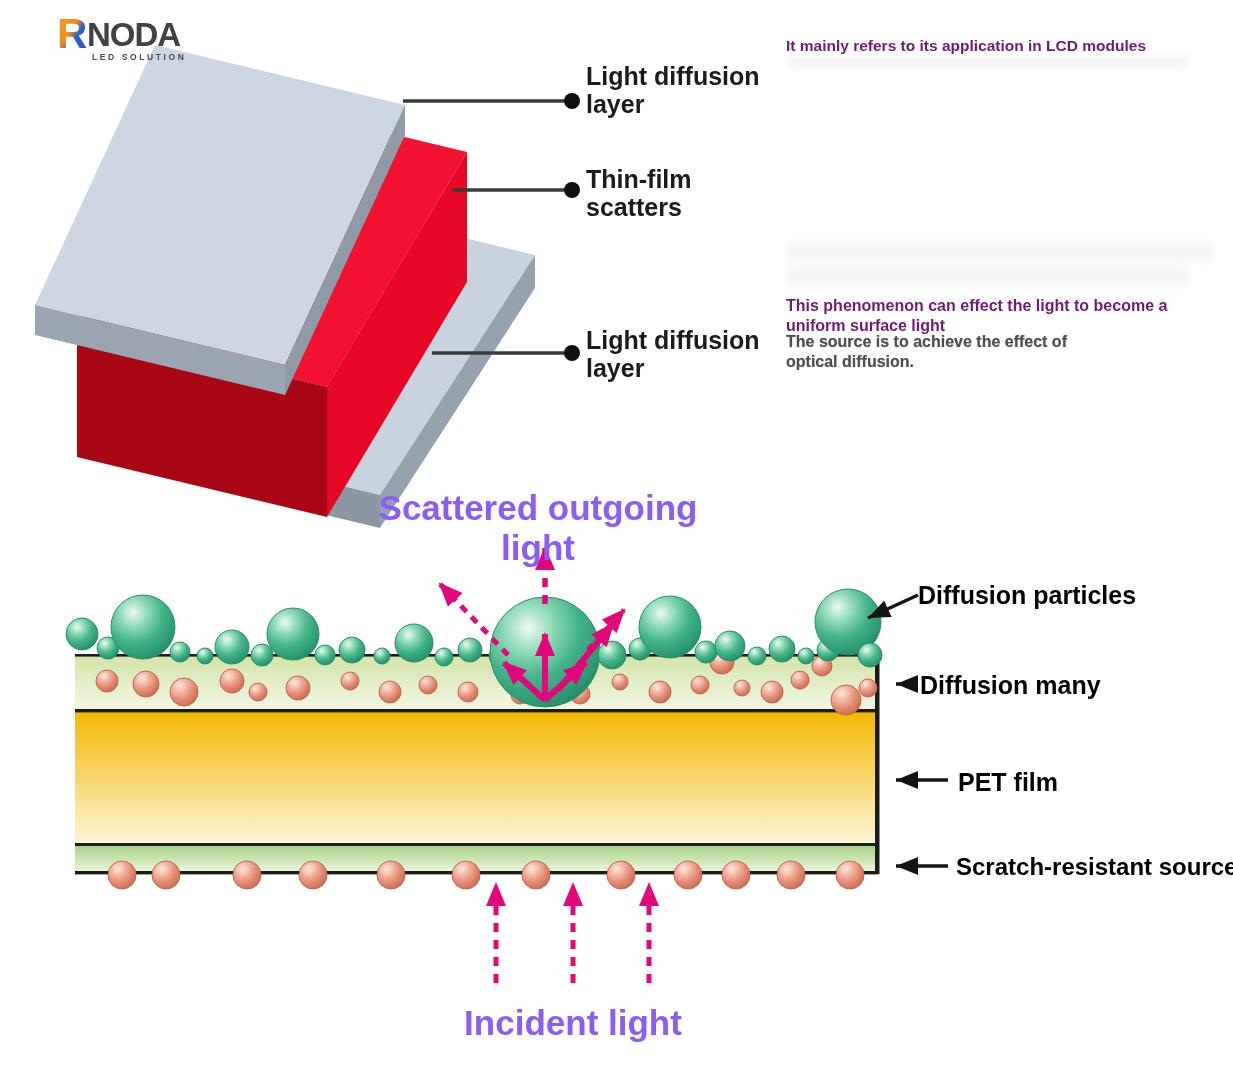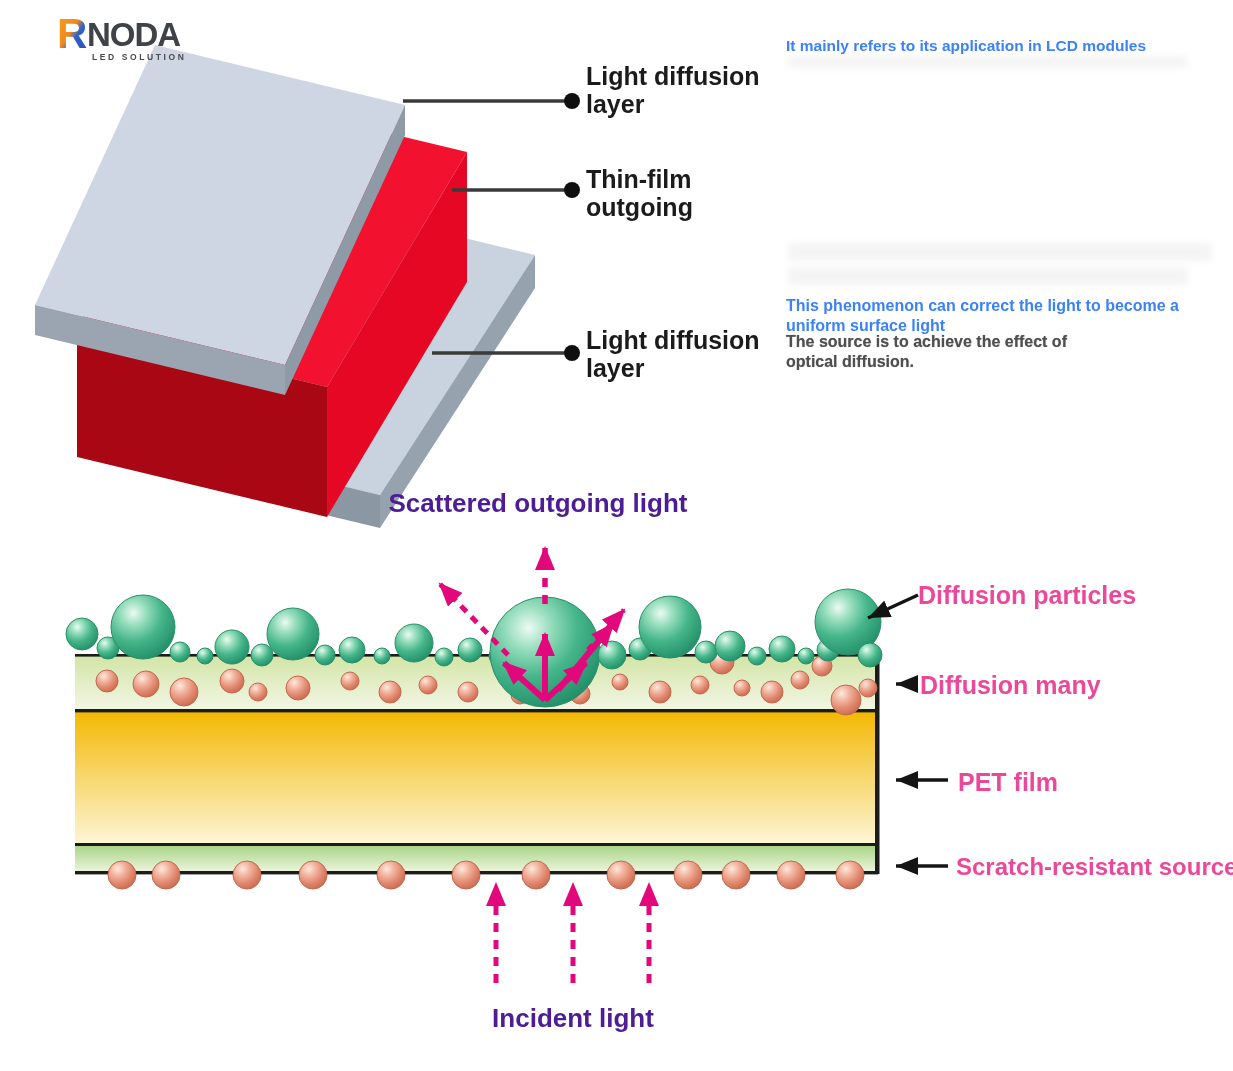--- a/index.html
+++ b/index.html
@@ -1,24 +1,24 @@
 <!DOCTYPE html>
 <html><head>
 <meta charset="utf-8">
 <style>
   html,body{margin:0;padding:0;background:#ffffff;}
   #page{position:relative;width:1233px;height:1071px;background:#ffffff;overflow:hidden;
         font-family:"Liberation Sans",sans-serif;}
   svg{position:absolute;left:0;top:0;}
   .lbl{position:absolute;font-weight:bold;color:#1b1b1b;line-height:1.12;}
   .lbl-3d{font-size:25px;text-align:left;width:184px;}
-  .para{position:absolute;font-weight:bold;color:#3b82f6;}
+  .para{position:absolute;font-weight:bold;color:#701a75;}
   .ghost{position:absolute;background:#ececec;filter:blur(3px);opacity:.55;border-radius:4px;}
-  .layer-lbl{position:absolute;font-weight:bold;color:#ec4899;font-size:25px;white-space:nowrap;}
-  .fig-title{position:absolute;font-weight:bold;color:#4c1d95;font-size:26px;text-align:center;}
+  .layer-lbl{position:absolute;font-weight:bold;color:#000000;font-size:25px;white-space:nowrap;}
+  .fig-title{position:absolute;font-weight:bold;color:#8b5cf6;font-size:35px;text-align:center;}
 </style>
 </head>
 <body>
 
 <div id="page">
 
   <svg width="1233" height="1071" viewBox="0 0 1233 1071">
     <defs>
       <radialGradient id="gGreen" cx="35%" cy="28%" r="75%">
         <stop offset="0%" stop-color="#ecfaf2"></stop>
@@ -191,25 +191,25 @@
       <text x="87" y="46" font-size="33" font-weight="bold" fill="#3f4348" letter-spacing="-1" font-family="Liberation Sans, sans-serif">NODA</text>
       <text x="92" y="60" font-size="8.5" font-weight="bold" fill="#4a4a4a" letter-spacing="2.6" font-family="Liberation Sans, sans-serif">LED SOLUTION</text>
     </g>
   </svg>
 
   <div class="ghost" style="left:788px;top:56px;width:400px;height:12px;"></div>
   <div class="ghost" style="left:788px;top:243px;width:424px;height:18px;"></div>
   <div class="ghost" style="left:788px;top:267px;width:400px;height:18px;"></div>
 
   <div class="lbl lbl-3d" style="left:586px;top:62px;">Light diffusion layer</div>
-  <div class="lbl lbl-3d" style="left:586px;top:165px;">Thin-film outgoing</div>
+  <div class="lbl lbl-3d" style="left:586px;top:165px;">Thin-film scatters</div>
   <div class="lbl lbl-3d" style="left:586px;top:326px;">Light diffusion layer</div>
 
   <div class="para" style="left:786px;top:36px;width:442px;font-size:15.5px;line-height:1.3;">It mainly refers to its application in LCD modules</div>
-  <div class="para" style="left:786px;top:296px;width:440px;font-size:16px;line-height:1.25;">This phenomenon can correct the light to become a uniform surface light</div>
+  <div class="para" style="left:786px;top:296px;width:440px;font-size:16px;line-height:1.25;">This phenomenon can effect the light to become a uniform surface light</div>
   <div class="para" style="left:786px;top:332px;width:335px;font-size:16px;line-height:1.25;color:#4f4f4f;
               text-shadow:0 0 1px #9a9a9a;">The source is to achieve the effect of optical diffusion.</div>
 
   <div class="fig-title" style="left:340px;top:488px;width:396px;">Scattered outgoing light</div>
 
   <div class="layer-lbl" style="left:918px;top:581px;">Diffusion particles</div>
   <div class="layer-lbl" style="left:920px;top:671px;">Diffusion many</div>
   <div class="layer-lbl" style="left:958px;top:768px;">PET film</div>
   <div class="layer-lbl" style="left:956px;top:853px;font-size:24px;">Scratch-resistant source</div>
 

